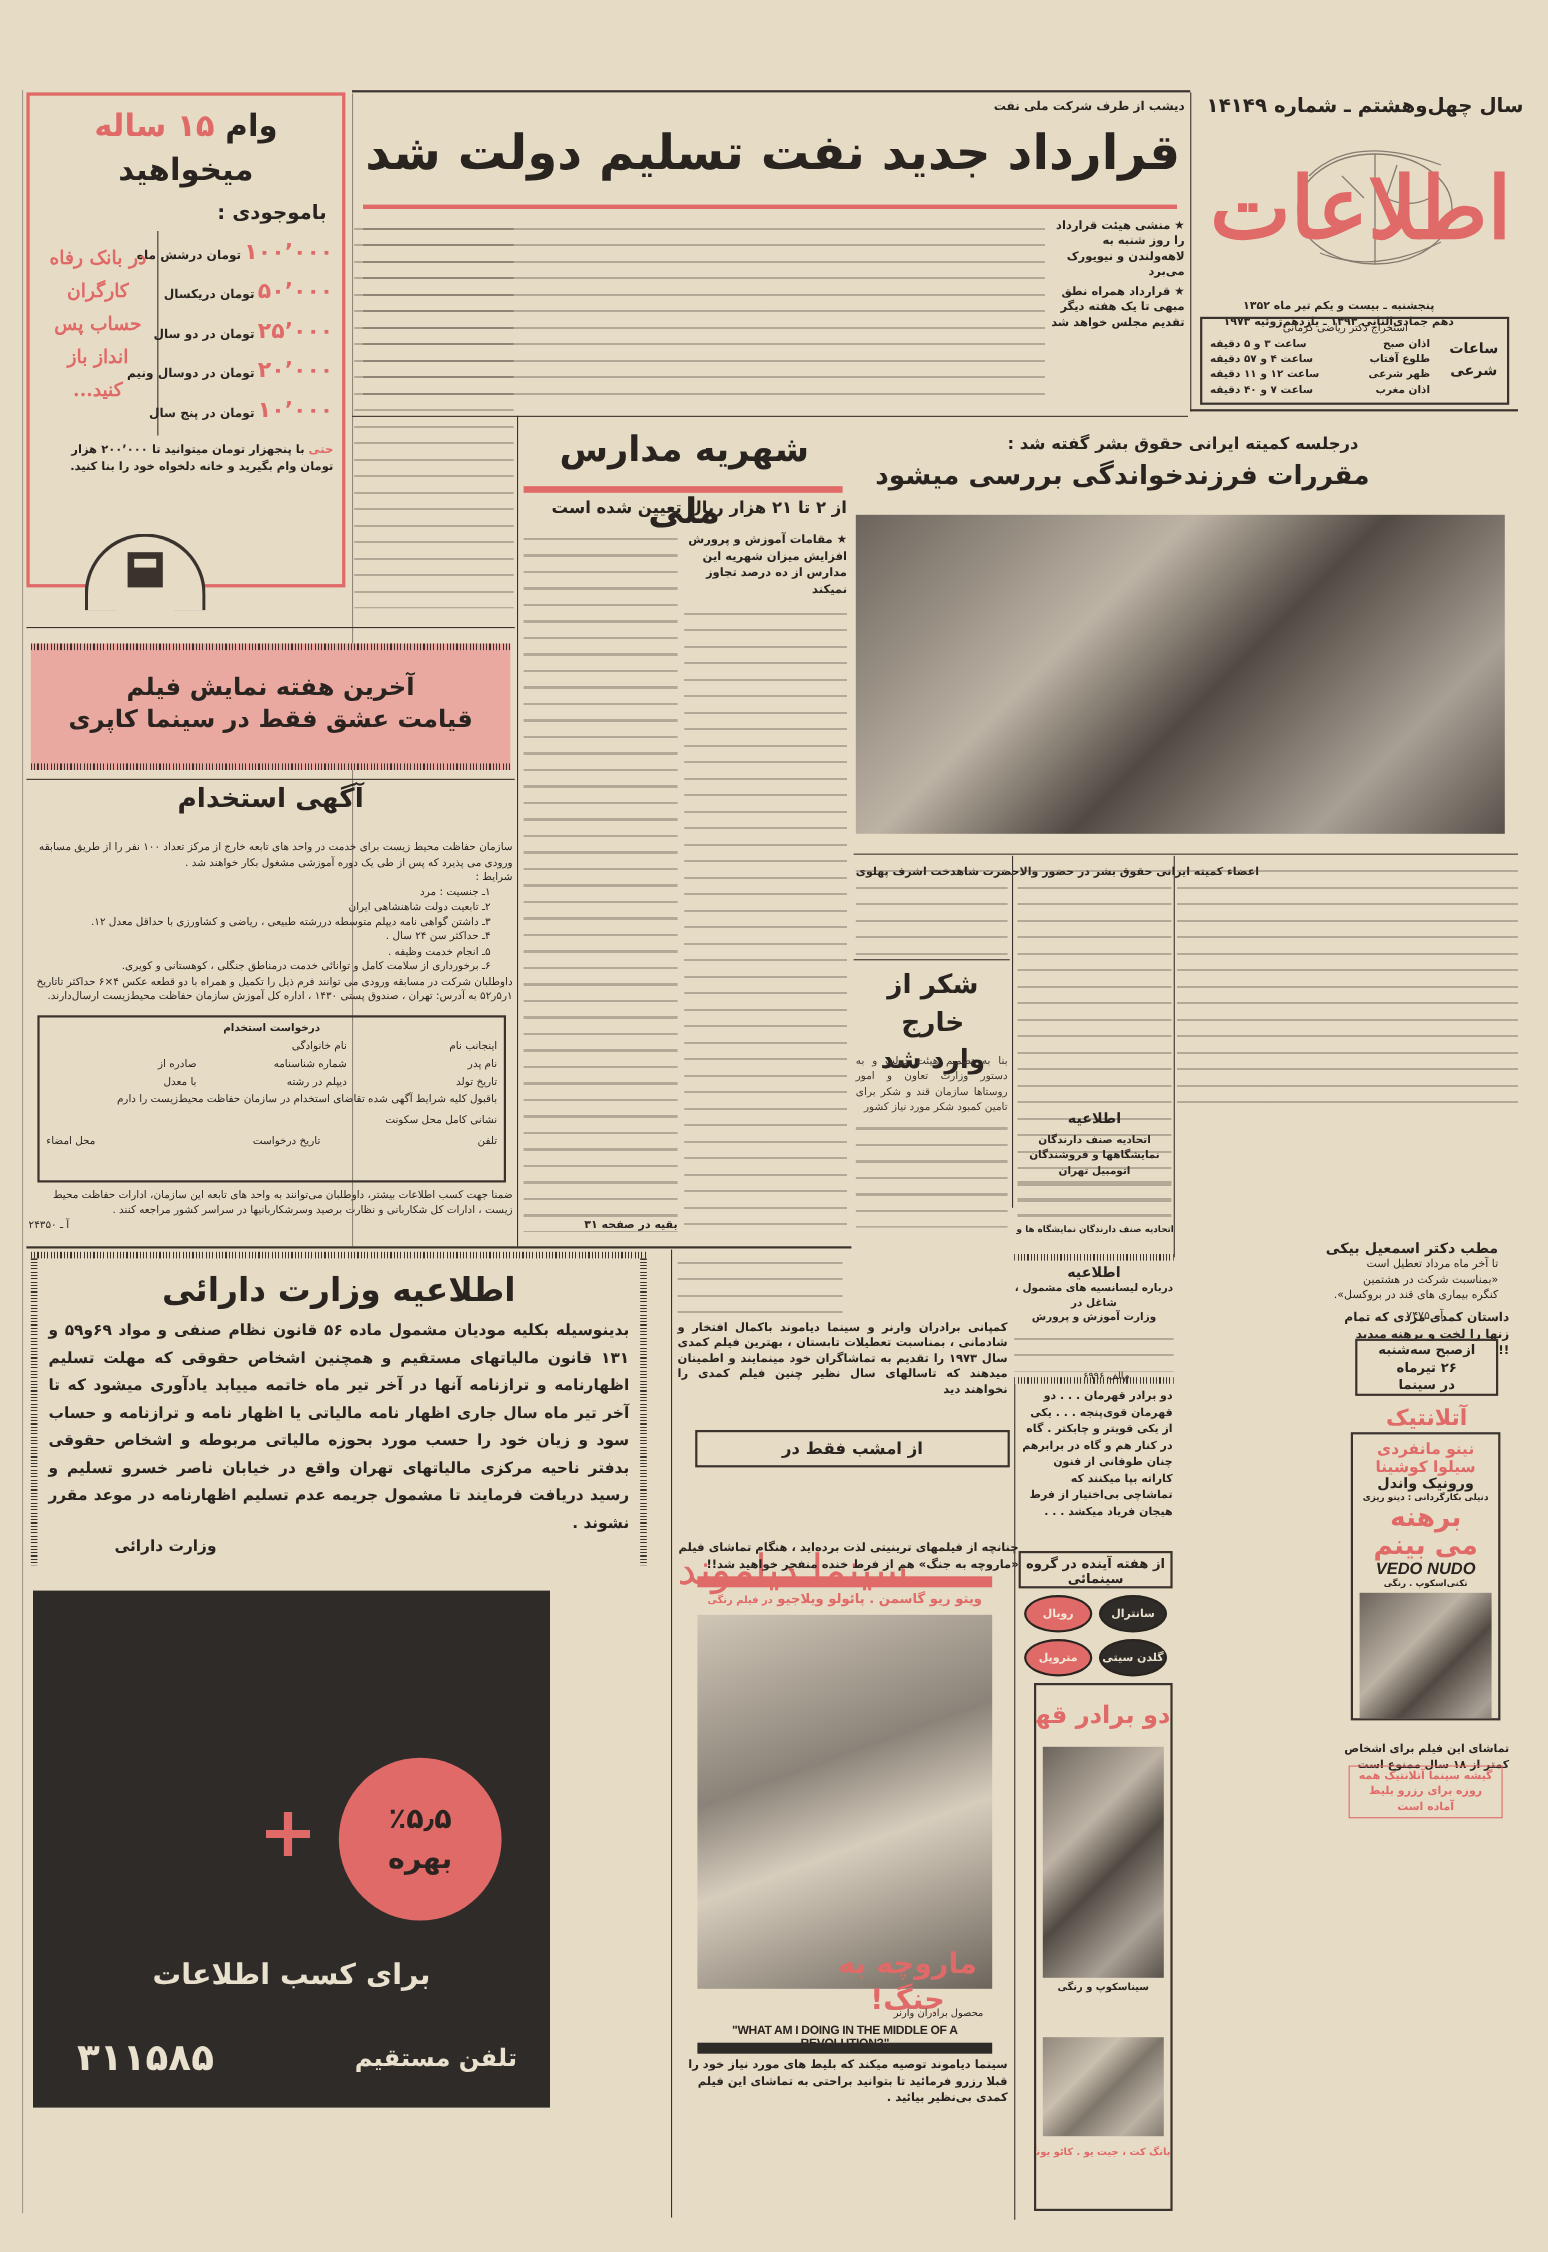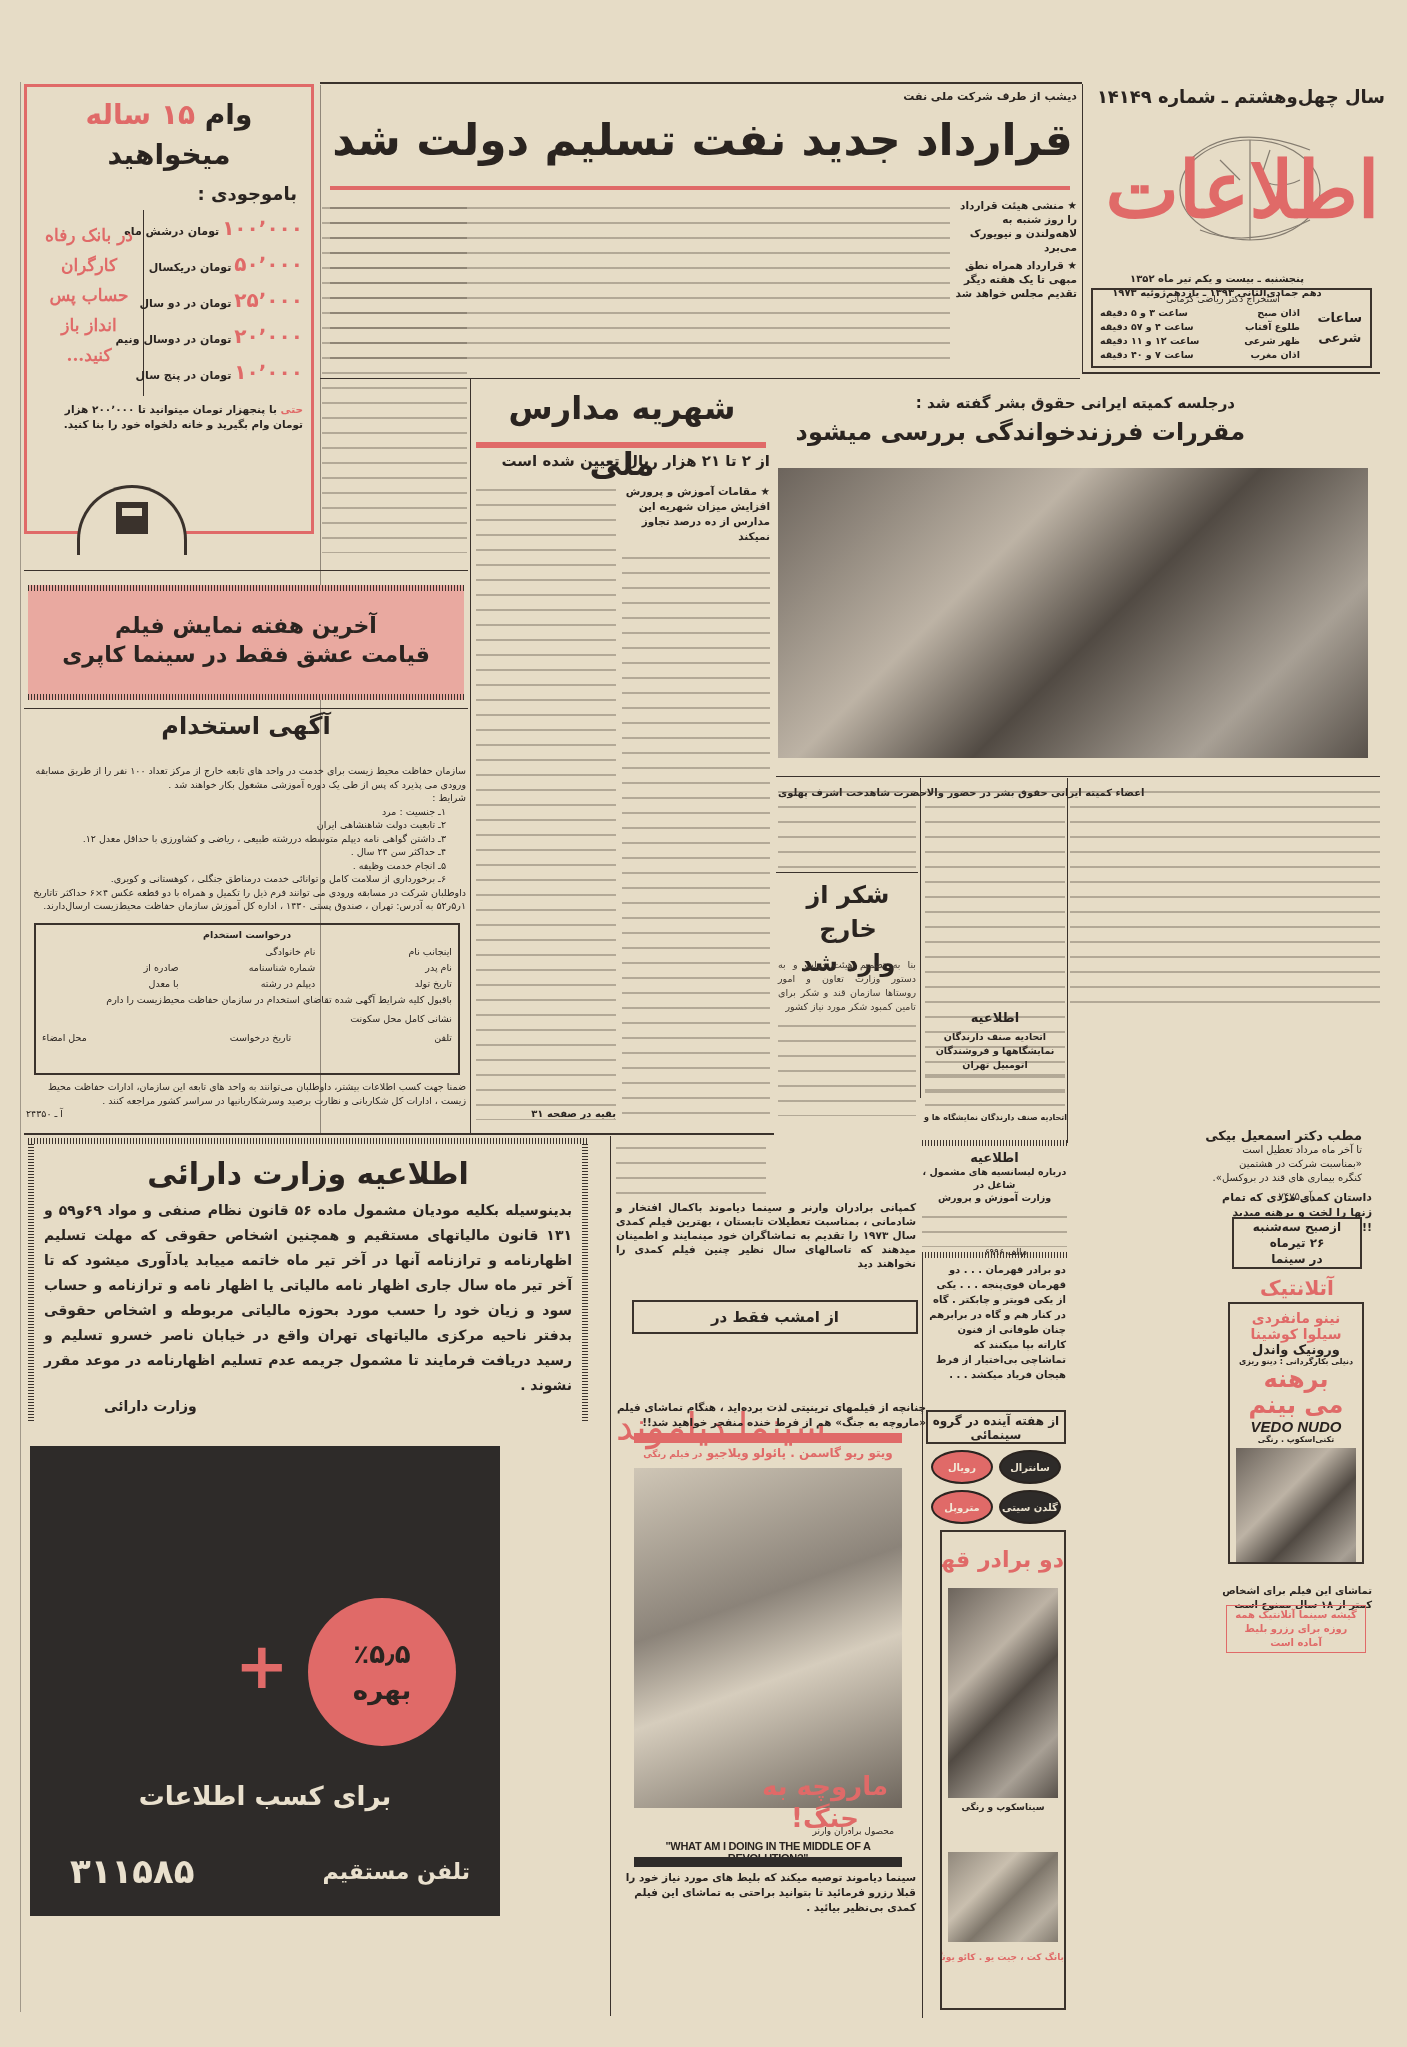--- a/index.html
+++ b/index.html
@@ -23,21 +23,21 @@
 <div class="abs rtl" style="right:22px;top:86px;width:330px;font-size:18px;font-weight:bold">سال چهل‌وهشتم ـ شماره ۱۴۱۴۹</div>
 
 <div class="abs" style="left:1100px;top:120px;width:285px;height:160px">
   <svg width="285" height="160" style="position:absolute;left:0;top:0">
     <g fill="none" stroke="#5c544c" stroke-width="1.2" opacity=".7">
       <ellipse cx="150" cy="70" rx="70" ry="50"></ellipse>
       <path d="M90 40 q40 -40 120 -10 M100 110 q50 20 110 -10 M150 20 v100"></path>
       <path d="M120 40 l20 20 M170 30 l-10 30 M200 60 q-20 10 -40 0"></path>
     </g>
   </svg>
-  <div style="position:absolute;right:0;top:20px;width:285px;text-align:center;font-family:'DejaVu Serif',serif;font-size:78px;font-weight:bold;color:#e06a68;direction:rtl;line-height:100px">اطلاعات</div>
+  <div style="position:absolute;right:0;top:20px;width:285px;text-align:left;font-family:'DejaVu Serif',serif;font-size:78px;font-weight:bold;color:#e06a68;direction:rtl;line-height:100px">اطلاعات</div>
 </div>
 
 <div class="abs rtl" style="right:60px;top:273px;width:260px;font-size:10px;font-weight:bold;text-align:center">پنجشنبه ـ بیست و یکم تیر ماه ۱۳۵۲</div>
 <div class="abs rtl" style="right:60px;top:287px;width:260px;font-size:10px;font-weight:bold;text-align:center">دهم جمادی‌الثانی ۱۳۹۳ ـ یازدهم‌ژوئیه ۱۹۷۳</div>
 
 <div class="abs box" style="left:1091px;top:288px;width:281px;height:80px;border-width:2px">
   <div style="position:absolute;right:8px;top:18px;font-size:13px;font-weight:bold;direction:rtl;line-height:20px;text-align:center">
     <div>ساعات</div>
     <div>شرعی</div>
   </div>

